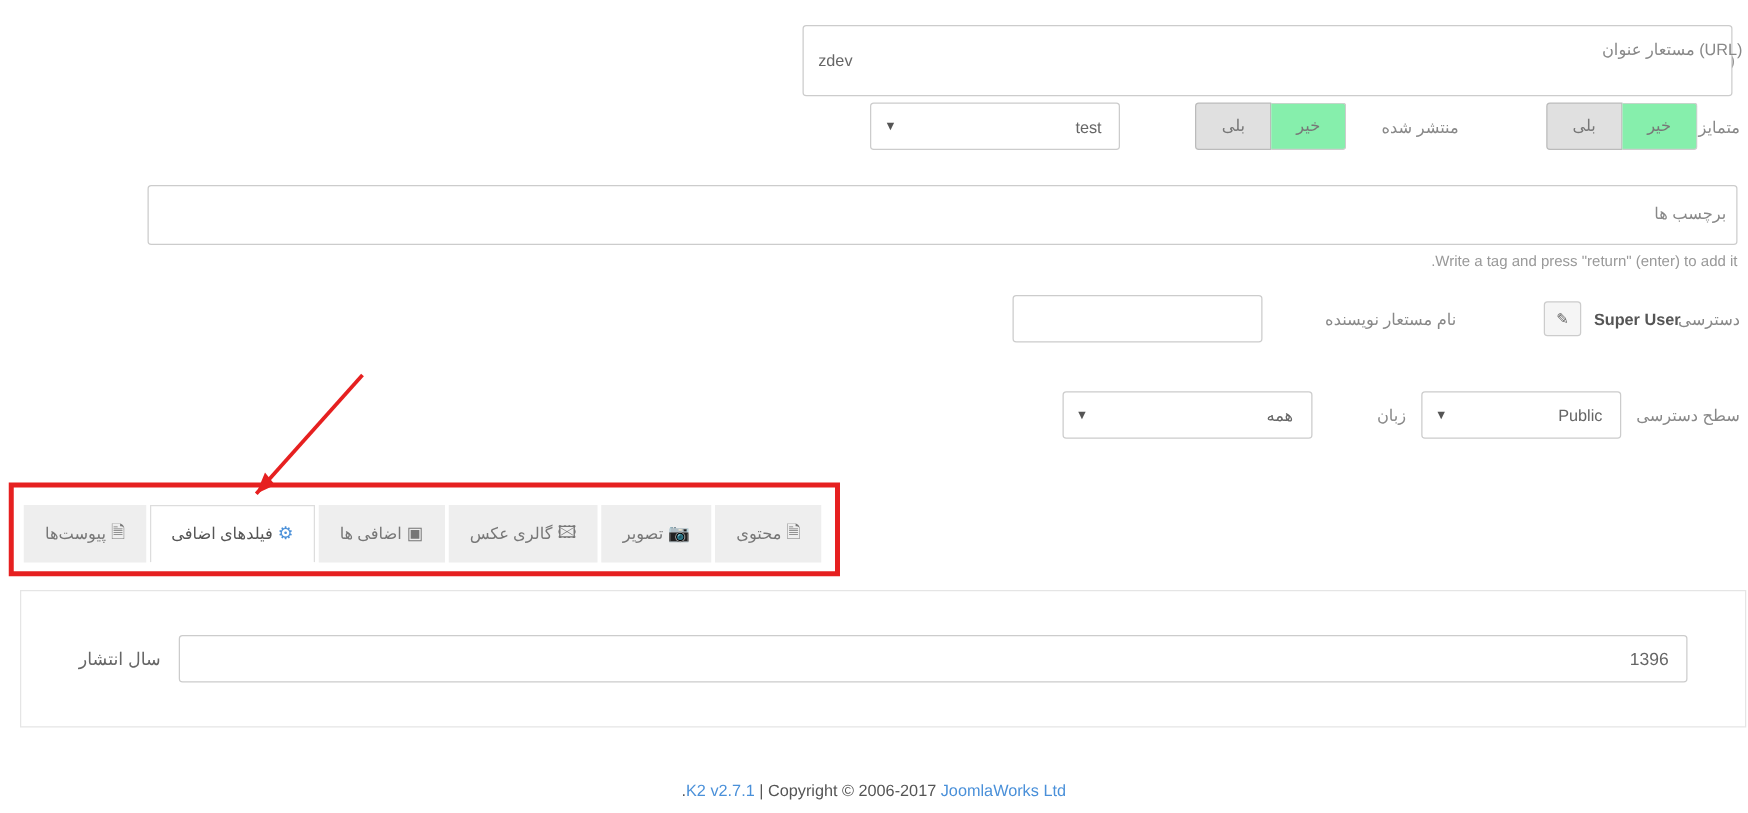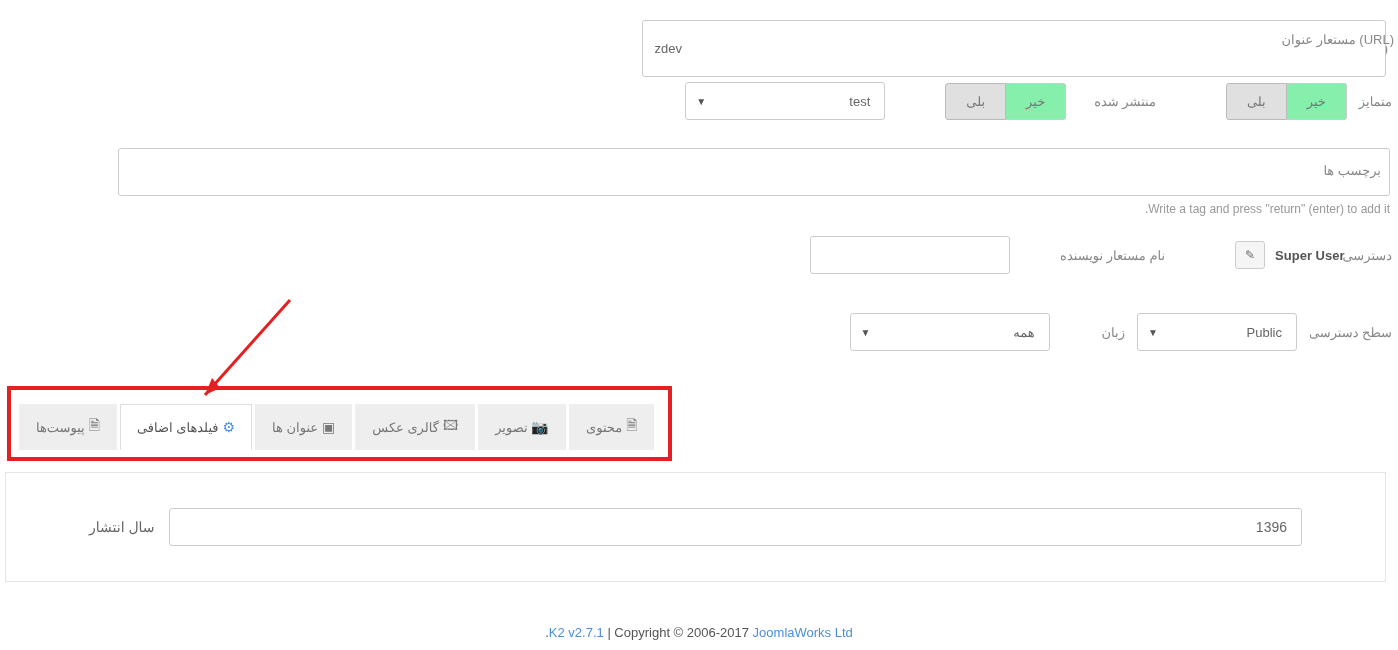--- a/index.html
+++ b/index.html
@@ -56,20 +56,21 @@
       background: #86efac;
       color: #777;
       font-size: 13px;
       cursor: pointer;
       min-width: 50px;
       text-align: center;
     }
     .btn-toggle.active {
       background: #e0e0e0;
       border-color: #bbb;
+      font-family: Liberation Serif, serif;
     }
     .btn-toggle:first-child {
       border-radius: 3px 0 0 3px;
     }
     .btn-toggle:last-child {
       border-radius: 0 3px 3px 0;
       border-left: none;
     }
     
     
@@ -110,20 +111,21 @@
       left: 7px;
       top: 386px;
       border: 4px solid #e62020;
       width: 665px;
       height: 75px;
     }
     .tabs {
       display: flex;
       gap: 3px;
       padding: 14px 0 0 8px;
+      font-family: Liberation Serif, serif;
     }
     .tab {
       padding: 10px 16px;
       background: #eee;
       color: #777;
       font-size: 13px;
       cursor: pointer;
       display: flex;
       align-items: center;
       gap: 4px;
@@ -136,25 +138,25 @@
       color: #555;
     }
     .tab-icon {
       font-size: 14px;
     }
     .tab.active .tab-icon { color: #4a90d9; }
     
     
     .panel {
       position: absolute;
-      left: 5px;
+      left: 16px;
       top: 472px;
       width: 1381px;
       border: 1px solid #e5e5e5;
-      padding: 28px 83px;
+      padding: 28px 46px;
       display: flex;
       align-items: center;
       gap: 14px;
       min-height: 110px;
     }
     .panel .label-year {
       color: #666;
       font-size: 14px;
     }
     .panel input {
@@ -207,21 +209,21 @@
       <div class="btn-toggle">خیر</div>
     </div>
     <span class="label" style="margin-left:28px;">منتشر شده</span>
   </div>
 
   <div style="display:flex; align-items:center;">
     <div class="btn-group">
       <div class="btn-toggle active">بلی</div>
       <div class="btn-toggle">خیر</div>
     </div>
-    <span class="label" style="margin-left:12px;">متمایز</span>
+    <span class="label" style="margin-left:1px;">متمایز</span>
   </div>
 </div>
 
 <div class="tags-box" style="position:absolute; left:118px; right:8px; top:148px;">
   <span class="label" style="position:absolute; right:8px; top:14px;">برچسب ها</span>
 </div>
 <div class="help-text" style="position:absolute; right:8px; top:202px;">.Write a tag and press "return" (enter) to add it</div>
 
 <div class="row" style="right:6px; top:236px; gap:10px;">
   <input type="text" style="width: 200px; height: 38px;">
@@ -252,21 +254,21 @@
   <div class="tabs">
     <div class="tab">
       <span>پیوست‌ها</span>
       <span class="tab-icon">🗎</span>
     </div>
     <div class="tab active">
       <span>فیلدهای اضافی</span>
       <span class="tab-icon">⚙</span>
     </div>
     <div class="tab">
-      <span>عنوان ها</span>
+      <span>اضافی ها</span>
       <span class="tab-icon">▣</span>
     </div>
     <div class="tab">
       <span>گالری عکس</span>
       <span class="tab-icon">🖾</span>
     </div>
     <div class="tab">
       <span>تصویر</span>
       <span class="tab-icon">📷</span>
     </div>

